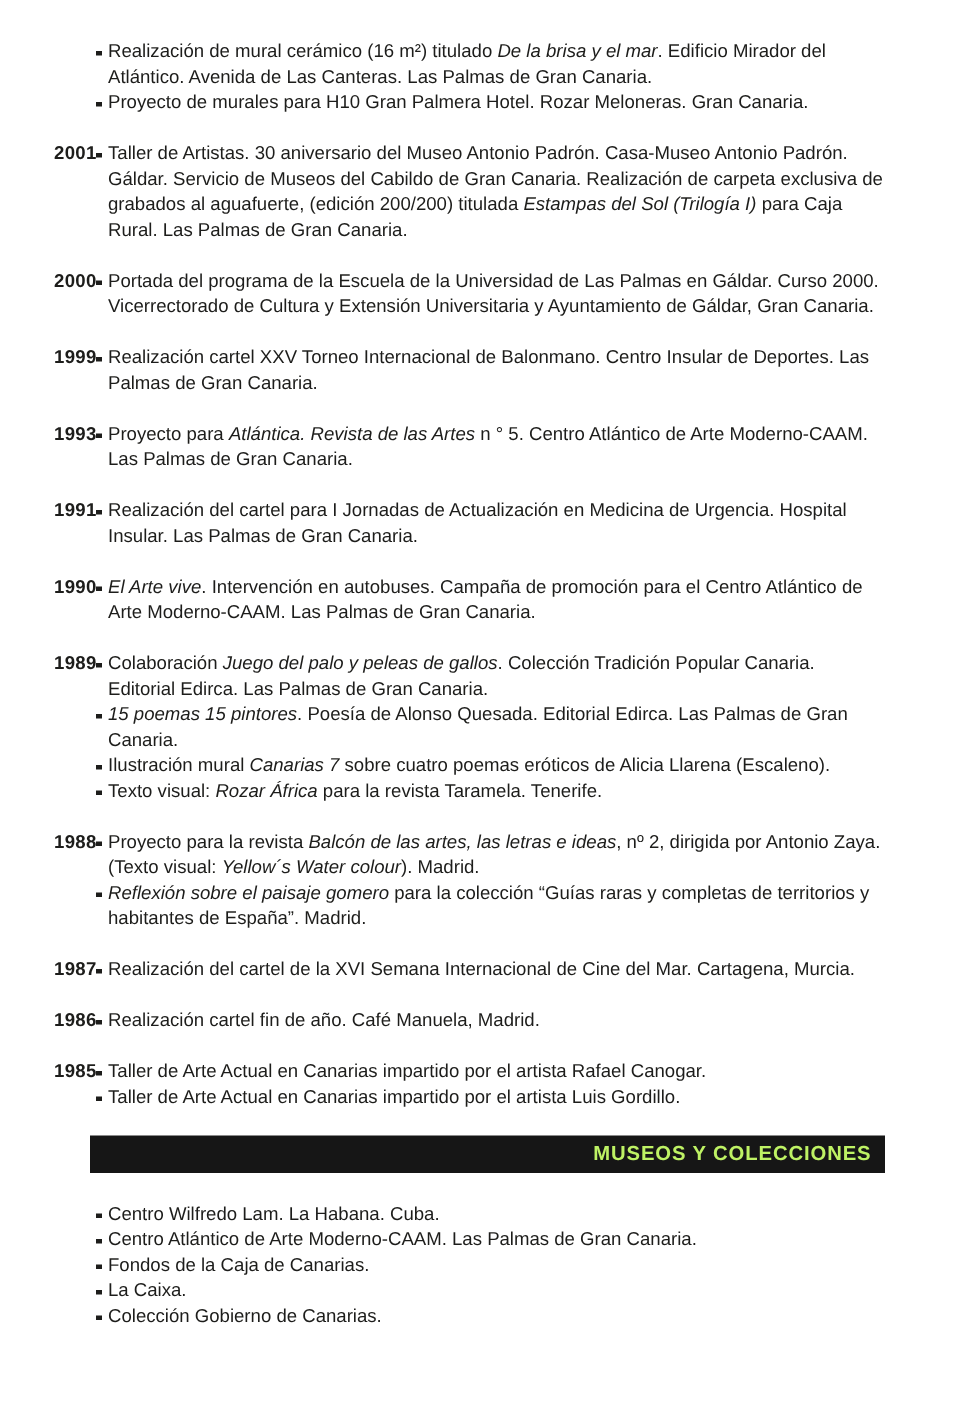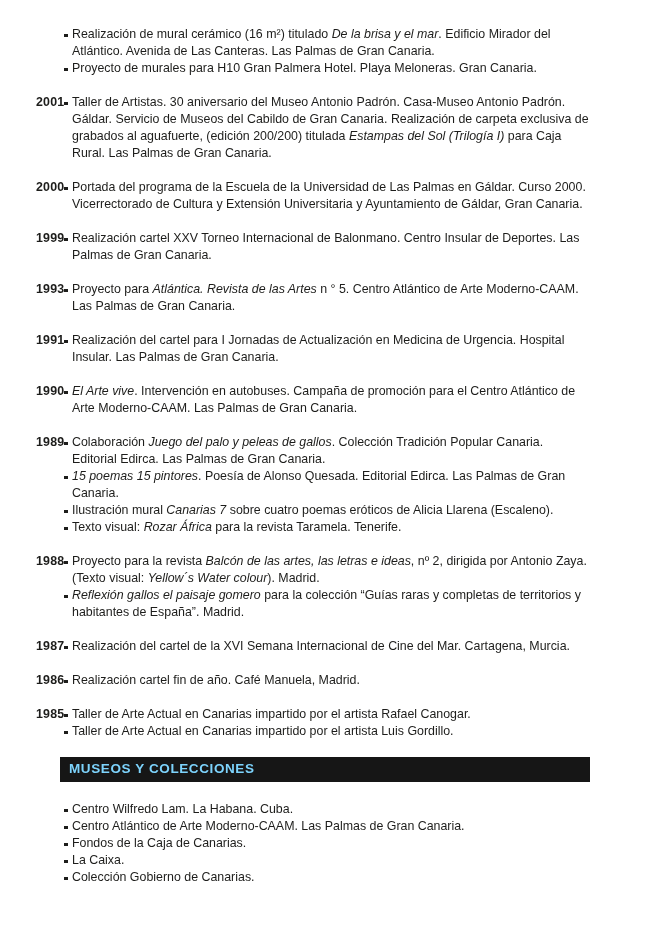--- a/index.html
+++ b/index.html
@@ -43,21 +43,21 @@
 </style>
 </head>
 <body>
 
 <div class="page" style="background: rgb(255, 255, 255); color: rgb(29, 29, 27);">
   <section id="entries">
       <div class="group">
         <span class="year"></span>
         <div class="items">
           <div class="item"><span class="sq"></span><span>Realización de mural cerámico (16 m²) titulado </span><span class="it">De la brisa y el mar</span><span>. Edificio Mirador del Atlántico. Avenida de Las Canteras. Las Palmas de Gran Canaria.</span></div>
-          <div class="item"><span class="sq"></span><span>Proyecto de murales para H10 Gran Palmera Hotel. Playa Meloneras. Gran Canaria.</span></div>
+          <div class="item"><span class="sq"></span><span>Proyecto de murales para H10 Gran Palmera Hotel. Rozar Meloneras. Gran Canaria.</span></div>
         </div>
       </div>
       <div class="group">
         <span class="year">2001</span>
         <div class="items">
           <div class="item"><span class="sq"></span><span>Taller de Artistas. 30 aniversario del Museo Antonio Padrón. Casa-Museo Antonio Padrón. Gáldar. Servicio de Museos del Cabildo de Gran Canaria. Realización de carpeta exclusiva de grabados al aguafuerte, (edición 200/200) titulada </span><span class="it">Estampas del Sol (Trilogía I)</span><span> para Caja Rural. Las Palmas de Gran Canaria.</span></div>
         </div>
       </div>
       <div class="group">
         <span class="year">2000</span>
@@ -95,21 +95,21 @@
           <div class="item"><span class="sq"></span><span>Colaboración </span><span class="it">Juego del palo y peleas de gallos</span><span>. Colección Tradición Popular Canaria. Editorial Edirca. Las Palmas de Gran Canaria.</span></div>
           <div class="item"><span class="sq"></span><span class="it">15 poemas 15 pintores</span><span>. Poesía de Alonso Quesada. Editorial Edirca. Las Palmas de Gran Canaria.</span></div>
           <div class="item"><span class="sq"></span><span>Ilustración mural </span><span class="it">Canarias 7</span><span> sobre cuatro poemas eróticos de Alicia Llarena (Escaleno).</span></div>
           <div class="item"><span class="sq"></span><span>Texto visual: </span><span class="it">Rozar África</span><span> para la revista Taramela. Tenerife.</span></div>
         </div>
       </div>
       <div class="group">
         <span class="year">1988</span>
         <div class="items">
           <div class="item"><span class="sq"></span><span>Proyecto para la revista </span><span class="it">Balcón de las artes, las letras e ideas</span><span>, nº 2, dirigida por Antonio Zaya. (Texto visual: </span><span class="it">Yellow´s Water colour</span><span>). Madrid.</span></div>
-          <div class="item"><span class="sq"></span><span class="it">Reflexión gallos el paisaje gomero</span><span> para la colección “Guías raras y completas de territorios y habitantes de España”. Madrid.</span></div>
+          <div class="item"><span class="sq"></span><span class="it">Reflexión sobre el paisaje gomero</span><span> para la colección “Guías raras y completas de territorios y habitantes de España”. Madrid.</span></div>
         </div>
       </div>
       <div class="group">
         <span class="year">1987</span>
         <div class="items">
           <div class="item"><span class="sq"></span><span>Realización del cartel de la XVI Semana Internacional de Cine del Mar. Cartagena, Murcia.</span></div>
         </div>
       </div>
       <div class="group">
         <span class="year">1986</span>
@@ -119,21 +119,21 @@
       </div>
       <div class="group">
         <span class="year">1985</span>
         <div class="items">
           <div class="item"><span class="sq"></span><span>Taller de Arte Actual en Canarias impartido por el artista Rafael Canogar.</span></div>
           <div class="item"><span class="sq"></span><span>Taller de Arte Actual en Canarias impartido por el artista Luis Gordillo.</span></div>
         </div>
       </div>
     </section>
 
-  <header class="bar" style="background: rgb(22, 22, 22); color: #7dd3fc;">
+  <header class="bar" style="background: rgb(22, 22, 22); color: #bef264; text-align: right;">
     <span>MUSEOS Y COLECCIONES</span>
   </header>
 
   <section id="museums" class="museums">
       <div class="item"><span class="sq"></span><span>Centro Wilfredo Lam. La Habana. Cuba.</span></div>
       <div class="item"><span class="sq"></span><span>Centro Atlántico de Arte Moderno-CAAM. Las Palmas de Gran Canaria.</span></div>
       <div class="item"><span class="sq"></span><span>Fondos de la Caja de Canarias.</span></div>
       <div class="item"><span class="sq"></span><span>La Caixa.</span></div>
       <div class="item"><span class="sq"></span><span>Colección Gobierno de Canarias.</span></div>
     </section>

